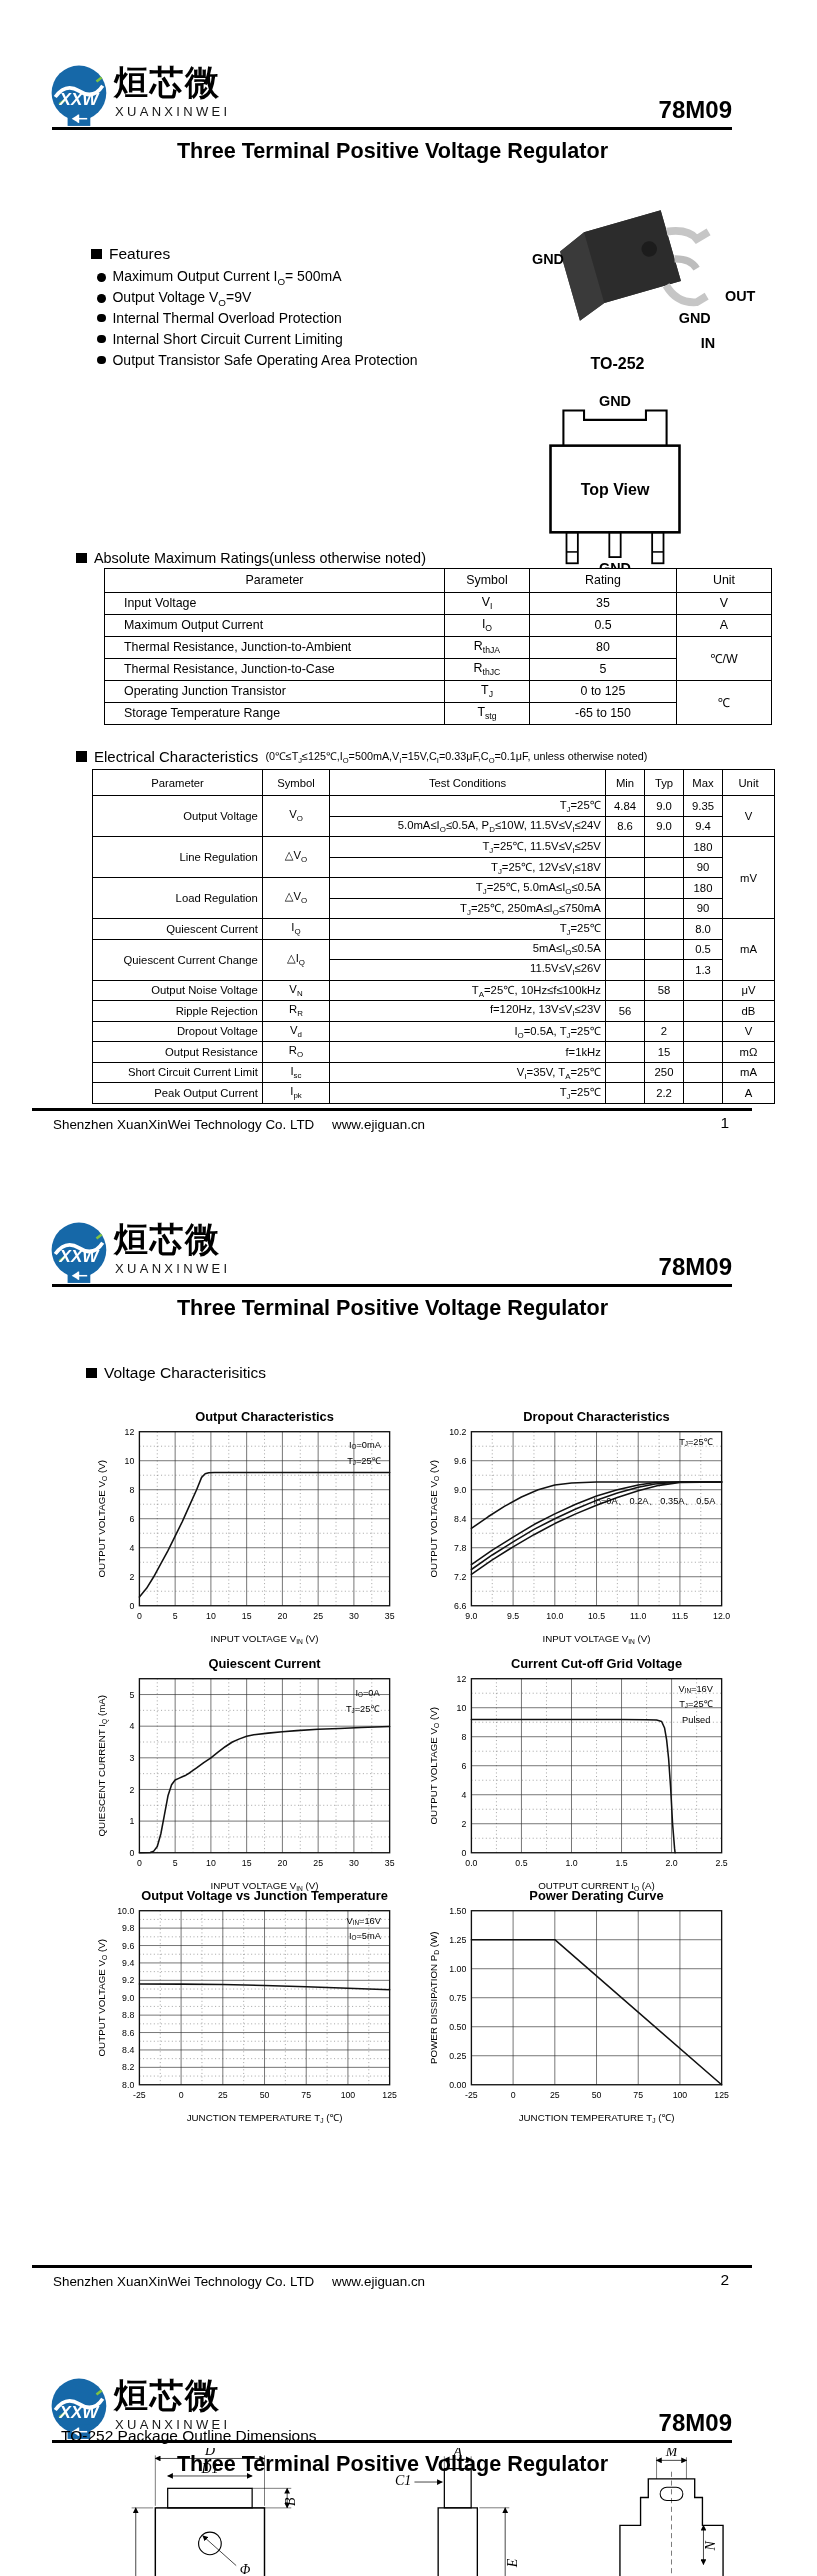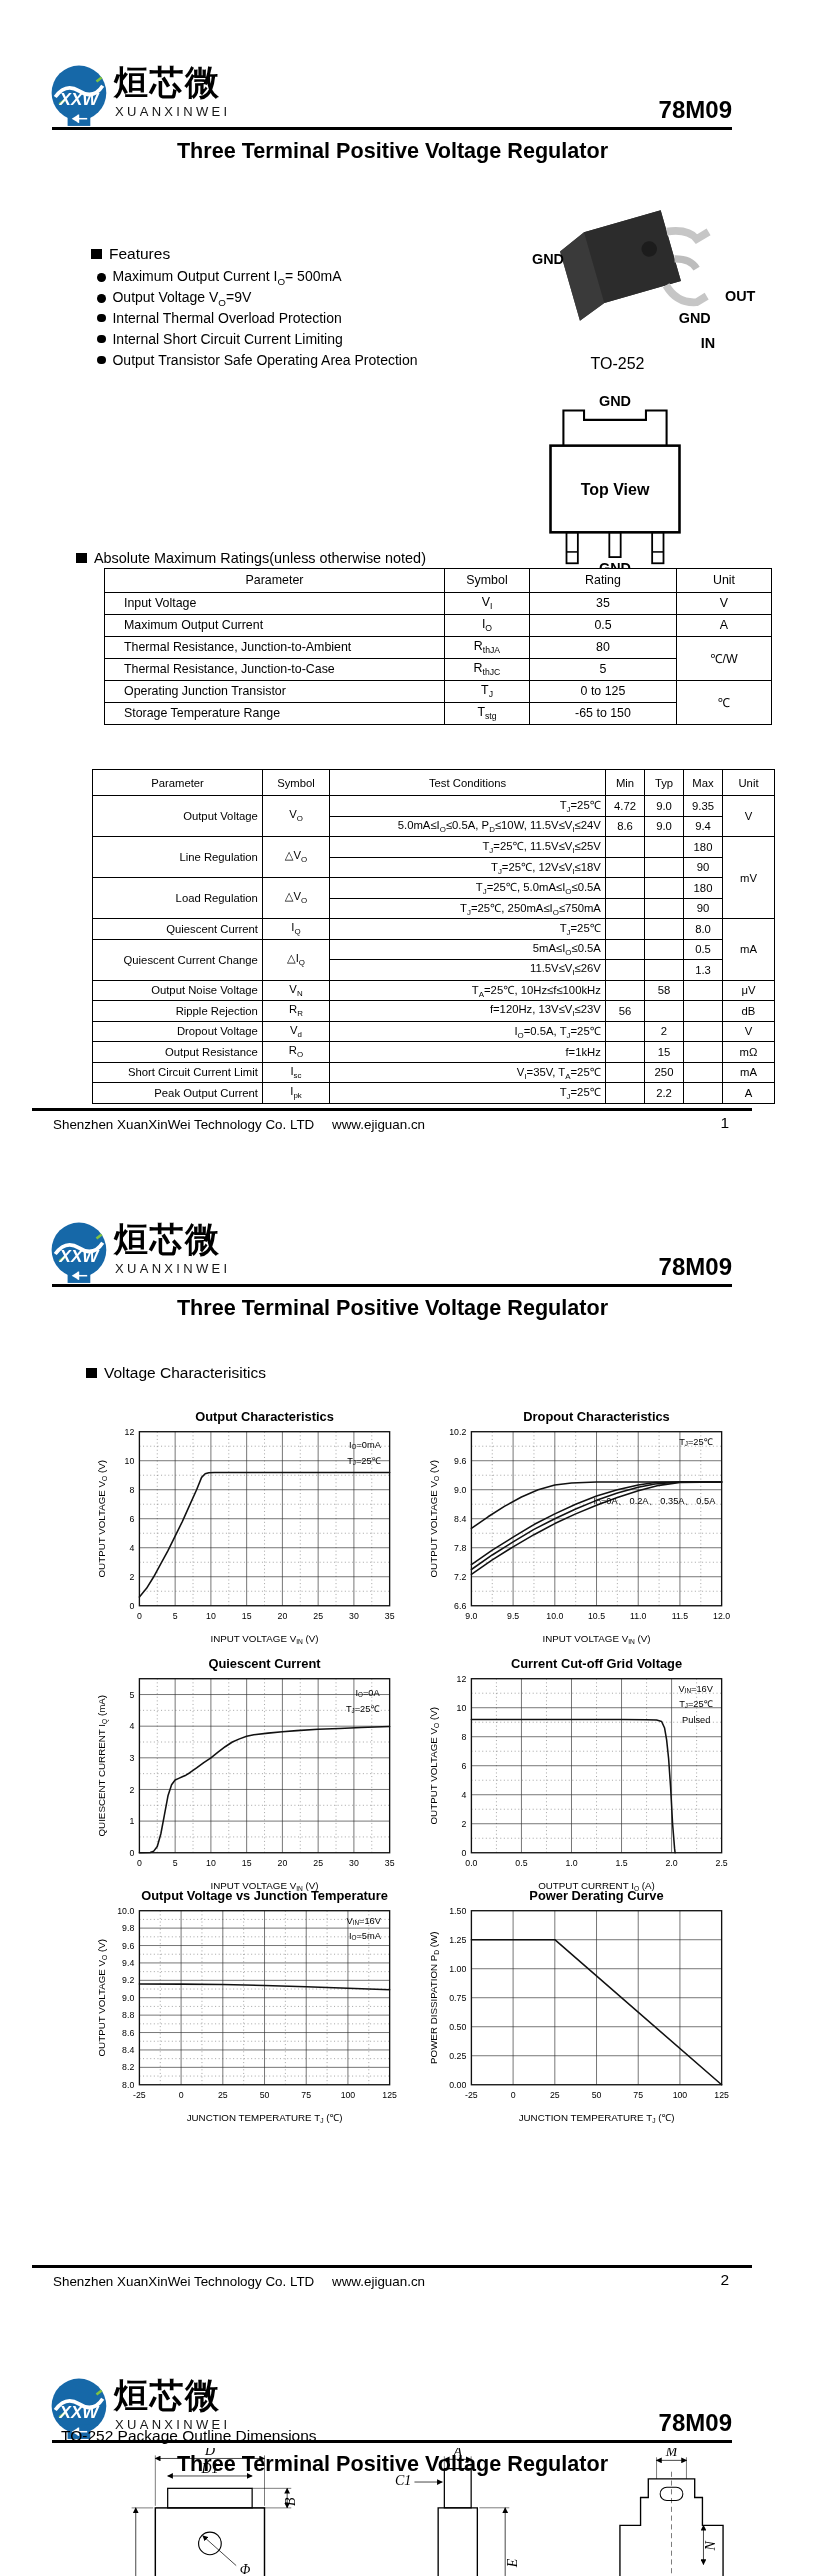--- a/index.html
+++ b/index.html
@@ -107,21 +107,21 @@
           <path d="M330 95 q42 6 52 30 l26 -7" stroke="#c6c6c6" stroke-width="15" fill="none"></path>
           <path d="M330 150 q30 8 36 30" stroke="#bdbdbd" stroke-width="14" fill="none"></path>
           <path d="M300 195 q10 40 48 48 l22 -6" stroke="#c6c6c6" stroke-width="15" fill="none"></path>
         </g>
         <text x="112" y="138" text-anchor="end" class="svglab" font-size="28">GND</text>
         <text x="425" y="210" class="svglab" font-size="28">OUT</text>
         <text x="335" y="252" class="svglab" font-size="28">GND</text>
         <text x="378" y="302" class="svglab" font-size="28">IN</text>
       </svg>
     </div>
-    <div class="abs" style="left:495px;top:355px;width:237px;text-align:center;font-size:16px;font-weight:normal">TO-252</div>
+    <div class="abs" style="left:495px;top:355px;width:237px;text-align:center;font-size:16px;font-weight:bold">TO-252</div>
 
     <div class="abs" style="left:530px;top:395px;width:162px;height:189px">
       <svg viewBox="0 0 314 366" width="162" height="189">
         <text x="157" y="22" text-anchor="middle" class="svglab" font-size="28">GND</text>
         <polyline points="57,98 57,30 97,30 97,48 217,48 217,30 257,30 257,98" fill="none" stroke="#000" stroke-width="4"></polyline>
         <rect x="32" y="98" width="250" height="168" fill="none" stroke="#000" stroke-width="5"></rect>
         <text x="157" y="193" text-anchor="middle" class="svglab" font-size="31">Top View</text>
         <rect x="63" y="266" width="22" height="60" fill="none" stroke="#000" stroke-width="3.5"></rect>
         <line x1="63" y1="304" x2="85" y2="304" stroke="#000" stroke-width="3"></line>
         <rect x="146" y="266" width="22" height="48" fill="none" stroke="#000" stroke-width="3.5"></rect>
@@ -181,20 +181,25 @@
         <td rowspan="2">℃</td>
       </tr>
       <tr>
         <td class="l">Storage Temperature  Range</td>
         <td>T<sub>stg</sub></td>
         <td>-65 to 150</td>
       </tr>
     </tbody>
       </table>
 
+    <div class="abs sec" style="left:72px;top:748px">
+      <span class="sq"></span>
+      <span style="font-size:15px">Electrical Characteristics</span>
+      <span class="cond">(0℃≤T<sub>J</sub>≤125℃,I<sub>O</sub>=500mA,V<sub>I</sub>=15V,C<sub>I</sub>=0.33μF,C<sub>O</sub>=0.1μF, unless otherwise noted)</span>
+    </div>
     <table class="dtable elec-t abs" style="left:88px;top:769px;width:680px">
       <colgroup>
           <col style="width:170px">
           <col style="width:67px">
           <col style="width:276px">
           <col style="width:39px">
           <col style="width:39px">
           <col style="width:39px">
           <col style="width:52px">
         </colgroup>
@@ -205,21 +210,21 @@
         <th>Test Conditions</th>
         <th>Min</th>
         <th>Typ</th>
         <th>Max</th>
         <th>Unit</th>
       </tr>
       <tr>
         <td class="l" rowspan="2">Output Voltage</td>
         <td rowspan="2">V<sub>O</sub></td>
         <td class="l">T<sub>J</sub>=25℃</td>
-        <td>4.72</td>
+        <td>4.84</td>
         <td>9.0</td>
         <td>9.35</td>
         <td rowspan="2">V</td>
       </tr>
       <tr>
         <td class="l">5.0mA≤I<sub>O</sub>≤0.5A, P<sub>D</sub>≤10W, 11.5V≤V<sub>I</sub>≤24V</td>
         <td>8.6</td>
         <td>9.0</td>
         <td>9.4</td>
       </tr>

